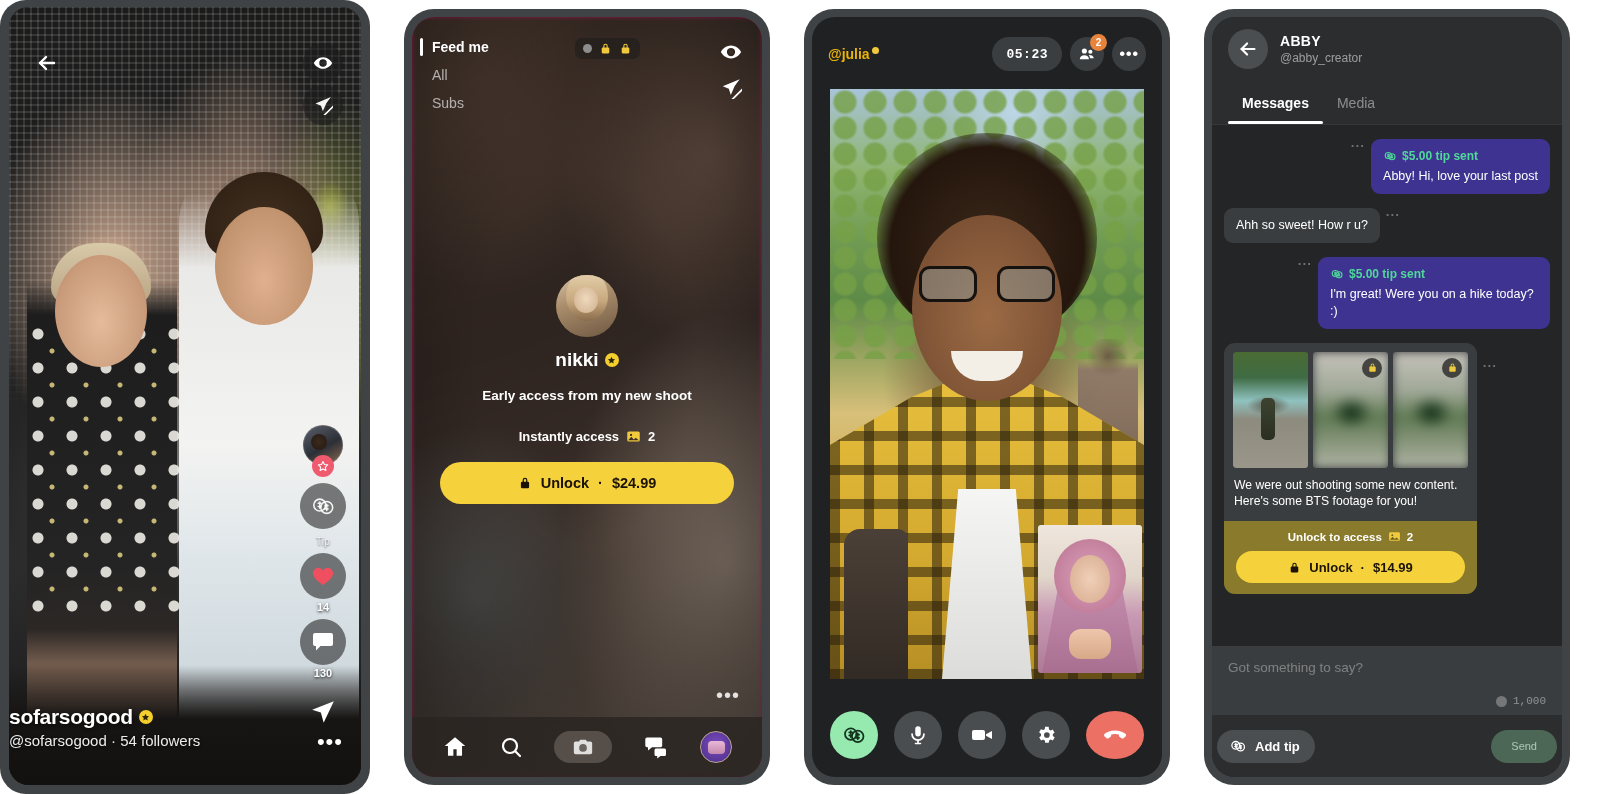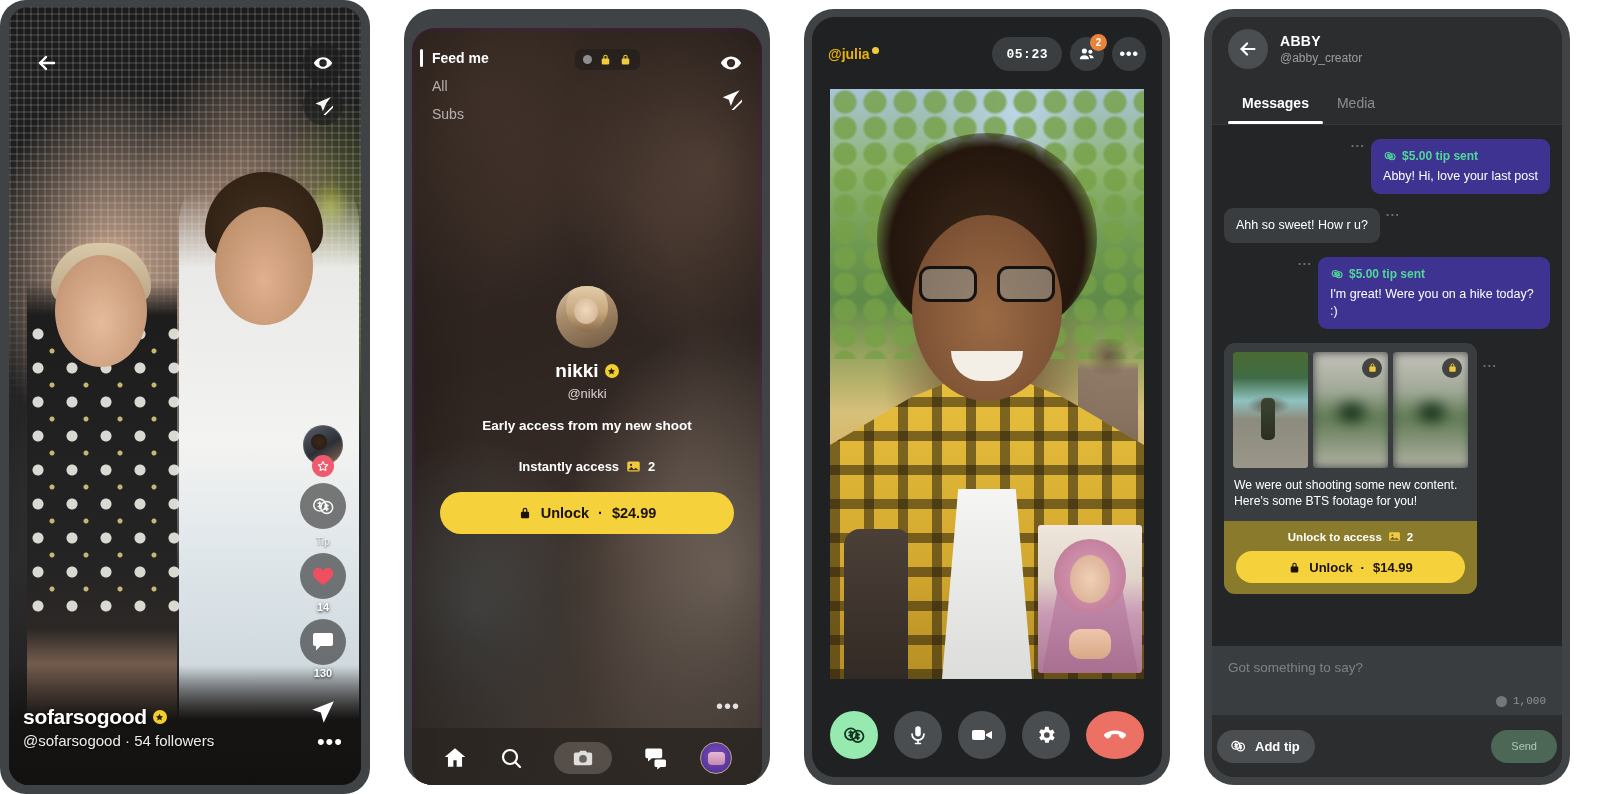--- a/index.html
+++ b/index.html
@@ -124,32 +124,32 @@
   .rail-avatar::after{ content:""; position:absolute; left:7px; top:8px; width:16px; height:16px; border-radius:50%;
                  background: radial-gradient(circle,#3b2a1d 0%, #241912 100%); }
   .rail-star { position:absolute; left:50%; transform:translateX(-50%); top:30px;
                width:22px; height:22px; border-radius:50%; background:#ef5a6f;
                display:flex; align-items:center; justify-content:center; }
   .rail-lbl { font-size:10px; color:rgba(255,255,255,.82); margin-top:7px; letter-spacing:.2px;
               text-shadow:0 1px 2px rgba(0,0,0,.6); }
   .rail-cnt { font-size:11px; color:#fff; margin-top:2px; font-weight:700;
               text-shadow:0 1px 3px rgba(0,0,0,.85); }
 
-  .p1-meta { position:absolute; left:14px; bottom:36px; }
+  .p1-meta { position:absolute; left:0; bottom:36px; }
   .p1-name { font-size:21px; font-weight:800; color:#fff; letter-spacing:-.3px;
              text-shadow:0 1px 4px rgba(0,0,0,.7); display:flex; align-items:center; gap:6px; }
   .p1-handle { font-size:15px; color:rgba(255,255,255,.92); margin-top:3px;
                text-shadow:0 1px 3px rgba(0,0,0,.75); }
   .p1-dots { position:absolute; right:18px; bottom:32px; color:#fff; font-size:22px; letter-spacing:1px; line-height:1; }
   .verif { width:14px; height:14px; border-radius:50%; background:#f3cf2e;
            display:inline-flex; align-items:center; justify-content:center; }
 
   
   #phone2 { width: 366px; height: 776px; margin-left: 34px; margin-top: 9px; }
-  #phone2 .screen { background: #701a75; margin-top: 11px; }
+  #phone2 .screen { background: #be185d; }
   .p2-bg {
     position:absolute; inset:0;
     background:
       radial-gradient(ellipse 70% 40% at 20% 8%, #4c3b31 0%, rgba(76,59,49,0) 70%),
       radial-gradient(ellipse 60% 35% at 85% 18%, #5b473c 0%, rgba(91,71,60,0) 72%),
       radial-gradient(ellipse 50% 30% at 18% 76%, #4a4a48 0%, rgba(74,74,72,0) 74%),
       radial-gradient(ellipse 65% 45% at 90% 72%, #7d6f64 0%, rgba(125,111,100,0) 74%),
       linear-gradient(160deg, #3a2c25 0%, #2e2420 40%, #3b302a 70%, #6a5d54 100%);
     filter: blur(2px);
   }
@@ -500,21 +500,20 @@
       <div class="p2-card">
         <div class="p2-avatar"></div>
         <div class="p2-name">
           <span>nikki</span>
           <span class="verif">
             <svg width="9" height="9" viewBox="0 0 24 24" fill="#2b2305">
                 <path d="M12 2l2.9 6 6.6.9-4.8 4.6 1.2 6.5L12 16.9 6.1 20l1.2-6.5L2.5 8.9 9.1 8z"></path>
               </svg>
           </span>
         </div>
-        <div class="p2-handle">@nikki</div>
         <div class="p2-desc">Early access from my new shoot</div>
         <div class="p2-instant">
           <span>Instantly access</span>
           <span class="ico">
             <svg width="15" height="15" viewBox="0 0 24 24" fill="#f0c93c">
                 <rect x="2" y="4" width="20" height="16" rx="2.5"></rect>
                 <circle cx="8" cy="9.5" r="1.8" fill="#3b302a"></circle>
                 <path d="M3.5 18l5-5.5 4 4.2 3-2.7 5 4z" fill="#3b302a"></path>
               </svg>
           </span>

